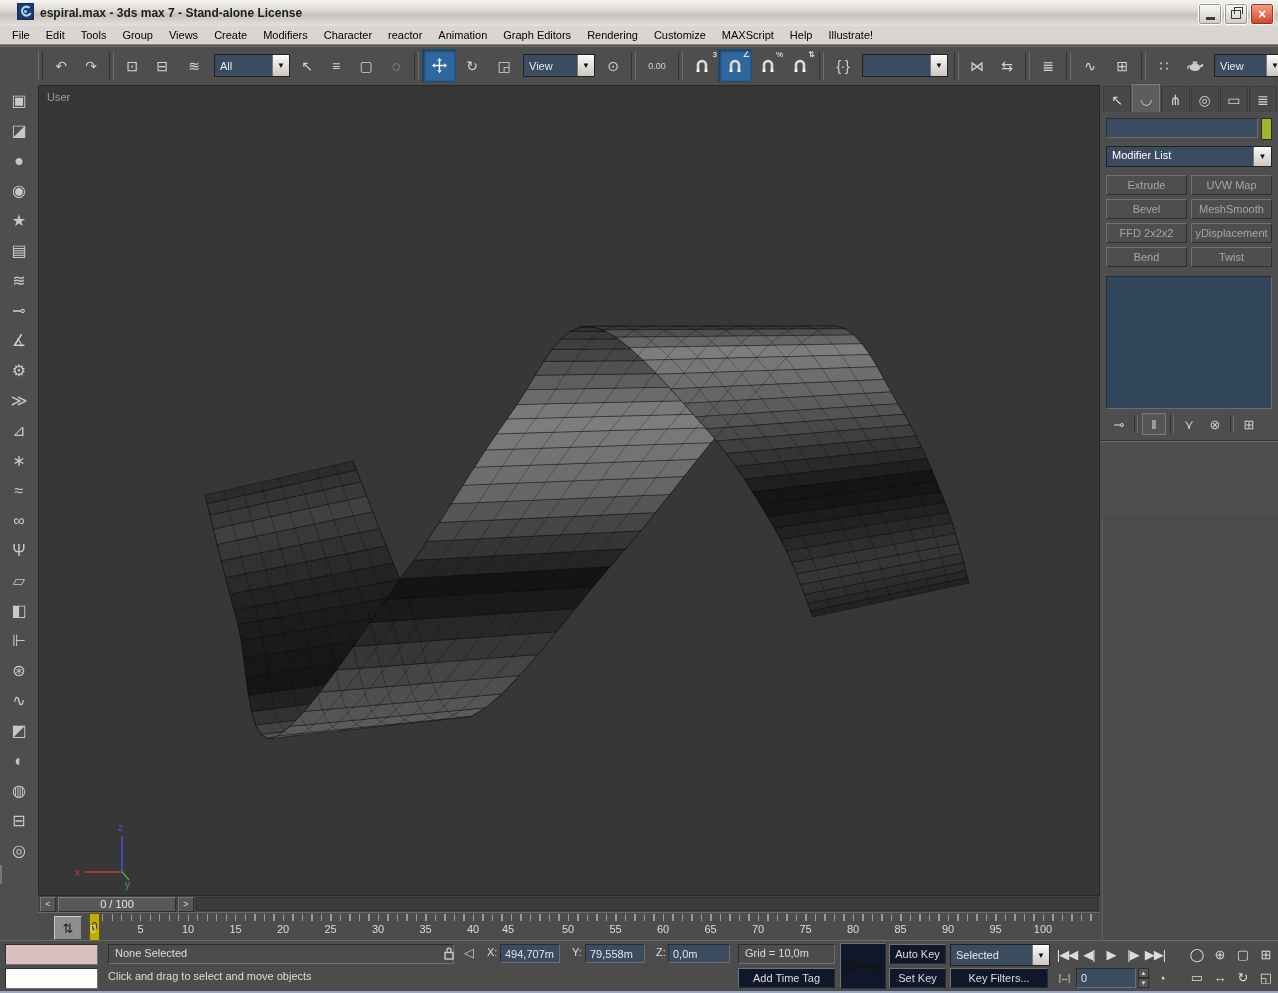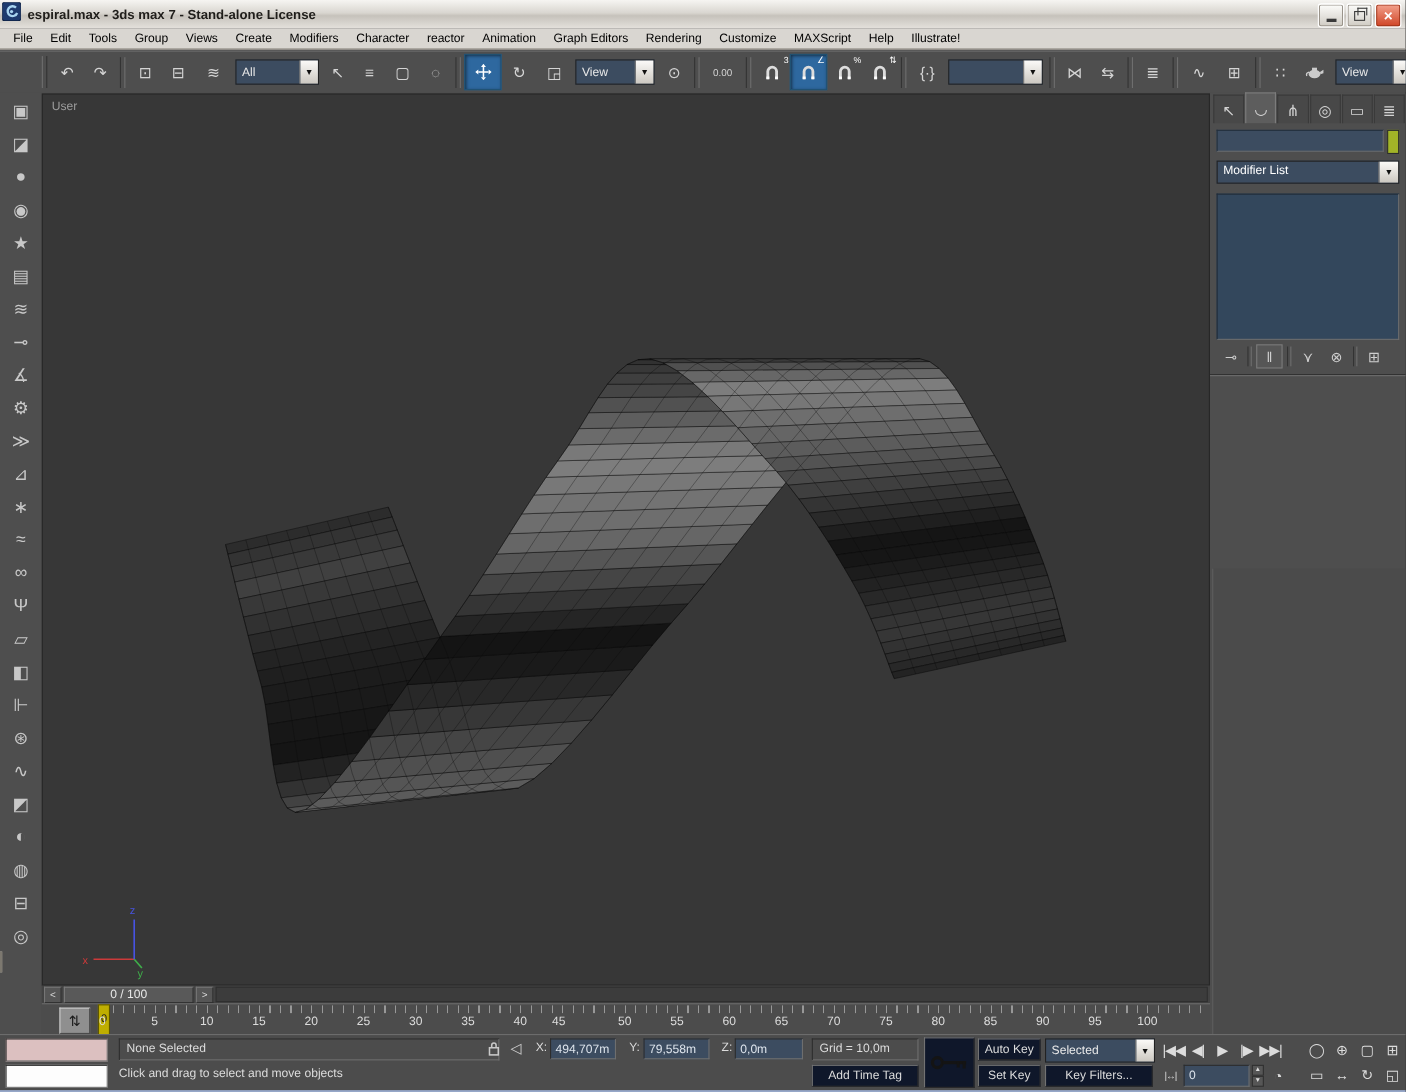--- a/index.html
+++ b/index.html
@@ -2,21 +2,21 @@
 <html style="--accent: #2e689f; --field: #3c4c60; --swatch: #a2b427; --marker: #bfae00;"><head>
 <meta charset="utf-8">
 <style>
   html,body{margin:0;padding:0;background:#222;}
   #app{position:relative;width:1278px;height:993px;background:#4e4e4e;
        font-family:"Liberation Sans",sans-serif;overflow:hidden;box-sizing:border-box;
        border-bottom:2px solid #96a7c8;}
   
   .titlebar{position:absolute;left:0;top:0;width:100%;height:26px;
     background:linear-gradient(180deg,#f6f5f2,#d9d6d0 45%,#c6c2bb 55%,#e4e1dc);
-    display:flex;align-items:center;padding-left:2px;box-sizing:border-box;}
+    display:flex;align-items:center;padding-left:17px;box-sizing:border-box;}
   .titlebar .title{font-size:12px;font-weight:bold;color:#1f1d1a;margin-left:6px;}
   .winbtns{position:absolute;right:4px;top:3px;display:flex;gap:2px;}
   .wb{width:22px;height:20px;border-radius:3px;border:1px solid #fff;
       background:linear-gradient(#fdfdfb,#cfcbc3);display:flex;align-items:center;
       justify-content:center;box-shadow:inset 0 0 0 1px #9a948b;cursor:default;}
   .wb.close{background:linear-gradient(#f3a28d,#cf4425);color:#fff;font-weight:bold;font-size:14px;box-shadow:inset 0 0 0 1px #9c3318;}
   .minbar{display:block;width:9px;height:3px;background:#3a3a3a;margin-top:9px;}
   .rest{display:block;width:8px;height:7px;border:1px solid #3a3a3a;position:relative;}
   .rest:before{content:"";position:absolute;left:2px;top:-4px;width:7px;height:6px;border:1px solid #3a3a3a;border-bottom:none;}
   
@@ -359,20 +359,30 @@
         <span class="cptab">≣</span>
       </div>
     <div class="namerow">
       <input class="namefield" value="" style="">
       <span class="swatch"></span>
     </div>
     <div class="modlist">
       <span class="lbl">Modifier List</span>
       <span class="ddarrow">▼</span>
     </div>
+    <div class="modgrid" id="modgrid">
+        <span class="modbtn">Extrude</span>
+        <span class="modbtn">UVW Map</span>
+        <span class="modbtn">Bevel</span>
+        <span class="modbtn">MeshSmooth</span>
+        <span class="modbtn">FFD 2x2x2</span>
+        <span class="modbtn">yDisplacement</span>
+        <span class="modbtn">Bend</span>
+        <span class="modbtn">Twist</span>
+      </div>
     <div class="stackbox"></div>
     <div class="stackbar" id="stackbar">
         <span class="sbtn">⊸</span>
         <span class="ssep"></span>
         <span class="sbtn boxed">‖</span>
         <span class="ssep"></span>
         <span class="sbtn">⋎</span>
         <span class="sbtn">⊗</span>
         <span class="ssep"></span>
         <span class="sbtn">⊞</span>

